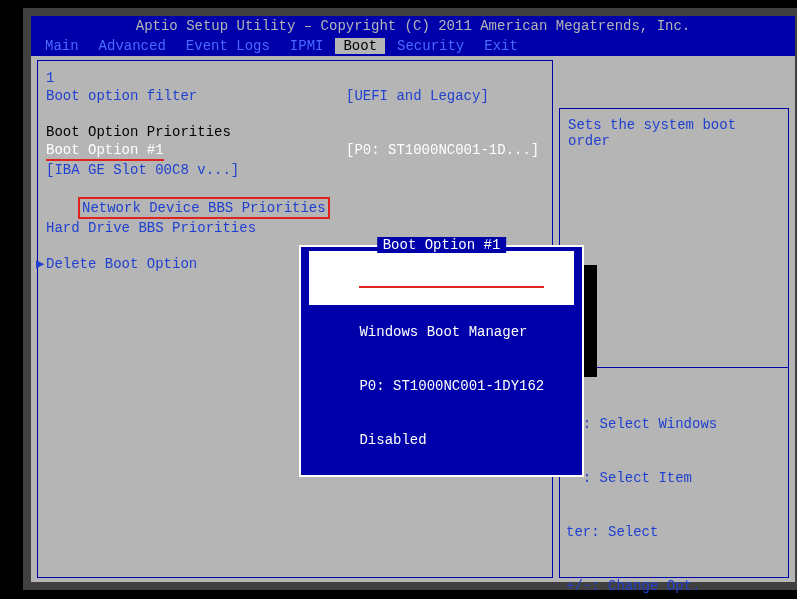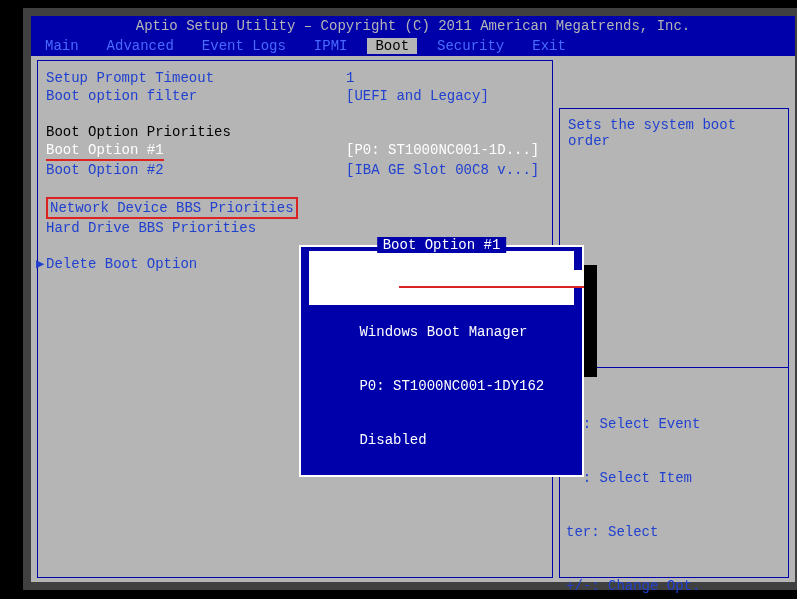--- a/index.html
+++ b/index.html
@@ -26,21 +26,21 @@
     color: #b5b5b5;
     text-align: center;
     padding: 2px 0;
     font-weight: normal;
   }
   .menu-bar {
     background: #0000aa;
     color: #4a6aff;
     padding: 2px 6px;
     display: flex;
-    gap: 12px;
+    gap: 4px;
   }
   .menu-item {
     padding: 0 8px;
     color: #4a6aff;
   }
   .menu-item.active {
     background: #b5b5b5;
     color: #000;
   }
   .body {
@@ -75,20 +75,21 @@
   .row.selected .value { color: #fff; }
   .row.heading .label { color: #000; }
   .underline-red {
     border-bottom: 2px solid #dd2222;
     display: inline-block;
   }
   .box-red {
     border: 2px solid #dd2222;
     display: inline-block;
     padding: 0 2px;
+    margin-left: 32px;
   }
   .arrow-marker {
     position: absolute;
     left: -2px;
     color: #2040d0;
   }
   
   .shadow {
     position: absolute;
     left: 292px;
@@ -119,21 +120,20 @@
   }
   .popup-item {
     line-height: 18px;
     white-space: pre;
   }
   .popup-item.selected {
     background: #fff;
   }
   .popup-item.selected span.txt {
     background: #fff;
-    margin-left: 40px;
   }
   .popup-item .txt.redline {
     border-bottom: 2px solid #dd2222;
   }
   .help-block {
     position: absolute;
     top: 266px;
     left: 6px;
     right: 6px;
     padding-top: 4px;
@@ -172,40 +172,38 @@
     <span class="menu-item active">Boot</span>
     <span class="menu-item">Security</span>
     <span class="menu-item">Exit</span>
   </div>
 
   <div class="body">
 
     <div class="left-panel">
 
       <div class="row">
-        <span class="label">Setup Prompt Timeout</span>
         <span class="value">1</span>
       </div>
       <div class="row">
         <span class="label">Boot option filter</span>
         <span class="value">[UEFI and Legacy]</span>
       </div>
 
       <div class="row"><span class="label">&nbsp;</span></div>
 
       <div class="row heading">
         <span class="label">Boot Option Priorities</span>
       </div>
 
       <div class="row selected">
         <span class="label"><span class="underline-red">Boot Option #1</span></span>
         <span class="value">[P0: ST1000NC001-1D...]</span>
       </div>
       <div class="row">
-        <span class="label">Boot Option #2</span>
         <span class="value">[IBA GE Slot 00C8 v...]</span>
       </div>
 
       <div class="row"><span class="label">&nbsp;</span></div>
 
       <div class="row">
         <span class="label"><span class="box-red">Network Device BBS Priorities</span></span>
       </div>
       <div class="row">
         <span class="label">Hard Drive BBS Priorities</span>
@@ -217,21 +215,21 @@
         <span class="arrow-marker">▶</span>
         <span class="label">Delete Boot Option</span>
       </div>
 
     </div>
 
     <div class="right-panel">
       <div>Sets the system boot order</div>
       <div class="help-divider"></div>
       <div class="help-block">
-        <div>  : Select Event</div>
+        <div>  : Select Windows</div>
         <div>  : Select Item</div>
         <div>ter: Select</div>
         <div>+/-: Change Opt.</div>
         <div>F1: General Help</div>
         
         
         
         
       </div>
     </div>

